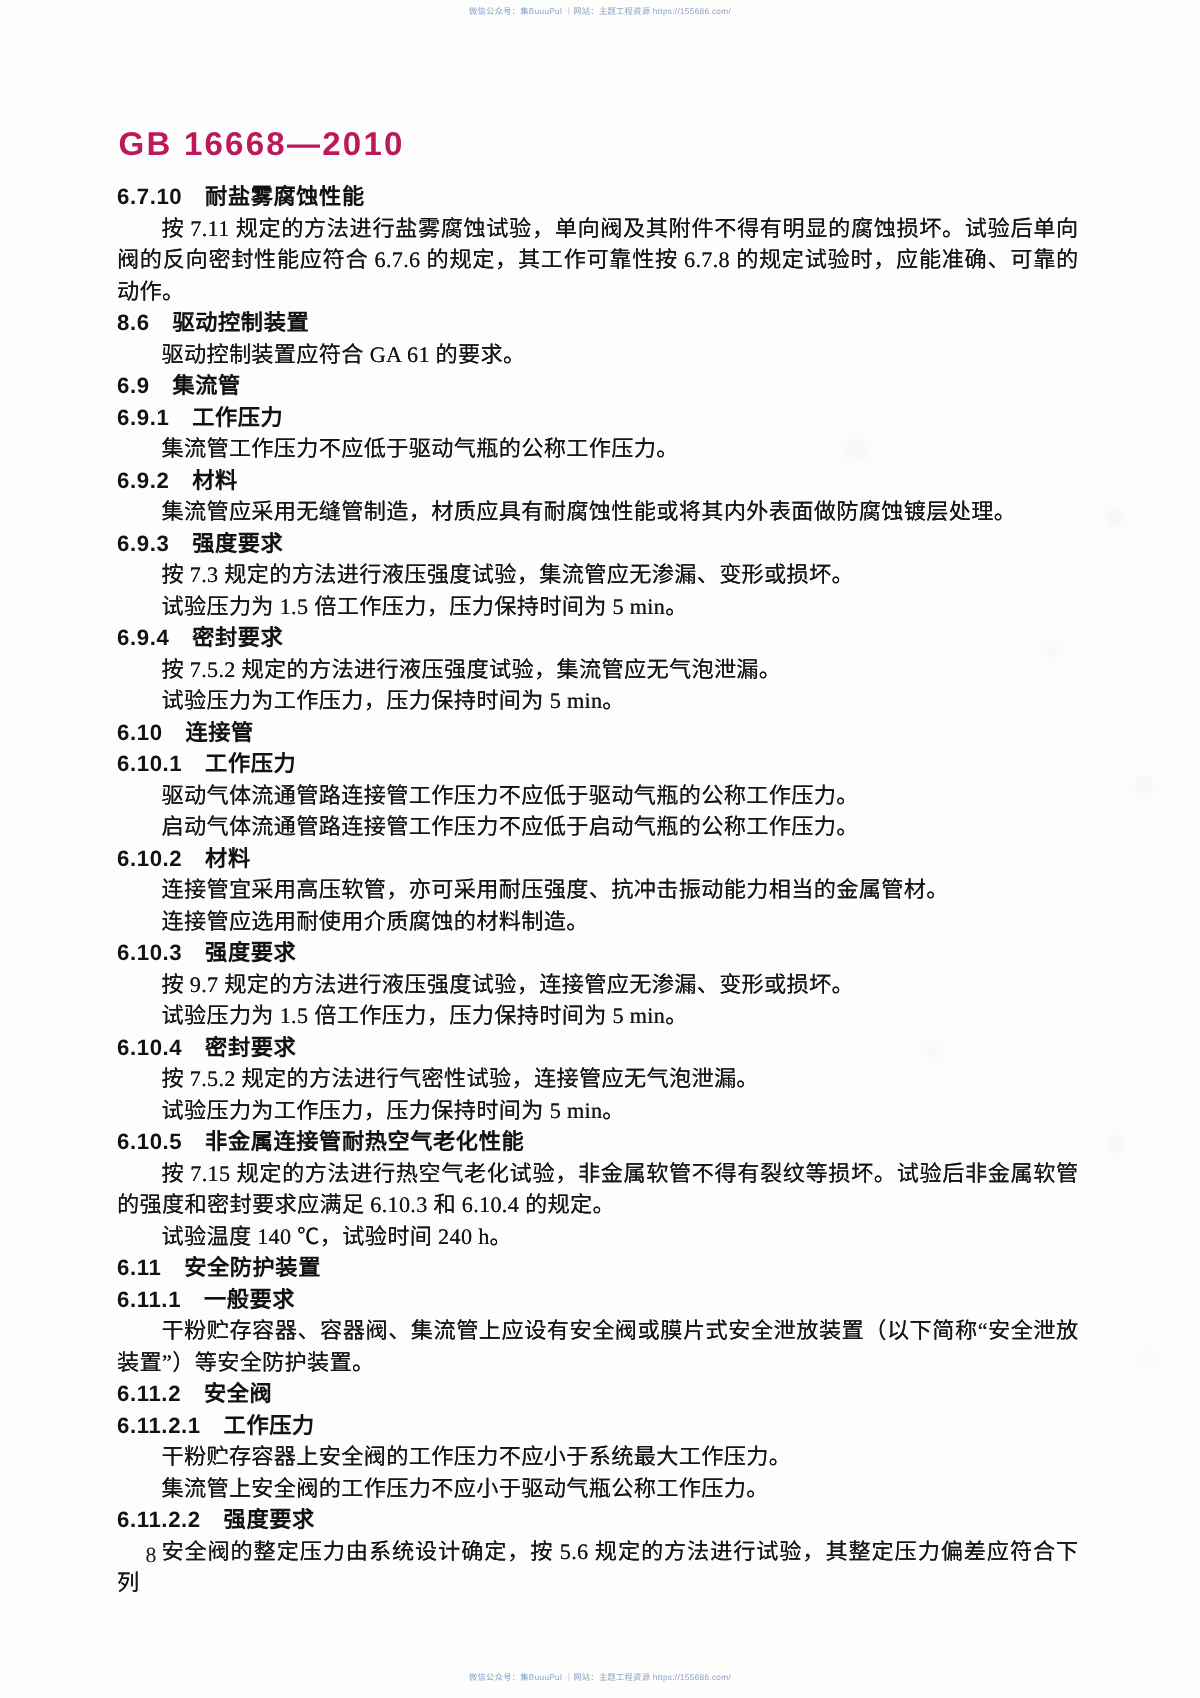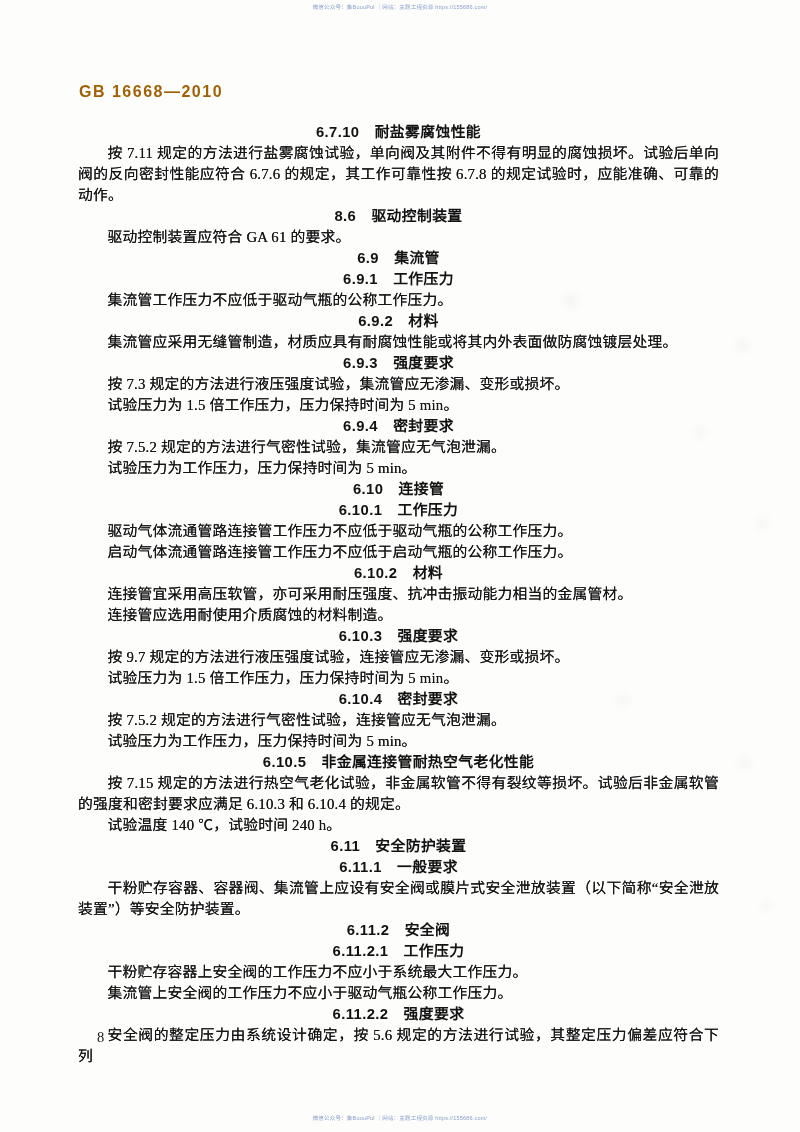--- a/index.html
+++ b/index.html
@@ -44,39 +44,39 @@
     white-space: nowrap;
   }
   .watermark.top { top: 3px; }
   .watermark.bottom { top: 1114px; }
   .doc-header {
     position: absolute;
     left: 79px;
     top: 83px;
     font-family: "Liberation Sans", sans-serif;
     font-weight: bold;
-    font-size: 16px;
+    font-size: 22px;
     letter-spacing: 1.5px;
-    color: #a16207;
+    color: #be185d;
   }
   .doc-body {
     position: absolute;
     left: 78px;
     top: 122px;
     width: 641px;
     font-size: 14.8px;
     line-height: 21px;
     letter-spacing: 0.2px;
     text-align: justify;
   }
   .block { margin: 0; }
   .block.heading {
     font-family: "Liberation Sans", sans-serif;
     font-weight: bold;
-    text-align: center;
+    text-align: left;
     letter-spacing: 0.4px;
     color: #121212;
   }
   .block.para {
     text-indent: 2em;
     text-shadow: 0 0 0.2px #222;
     font-family: Liberation Serif, serif;
   }
   .page-number {
     position: absolute;
@@ -104,21 +104,21 @@
       <div class="block para">驱动控制装置应符合 GA 61 的要求。</div>
       <div class="block heading">6.9　集流管</div>
       <div class="block heading">6.9.1　工作压力</div>
       <div class="block para">集流管工作压力不应低于驱动气瓶的公称工作压力。</div>
       <div class="block heading">6.9.2　材料</div>
       <div class="block para">集流管应采用无缝管制造，材质应具有耐腐蚀性能或将其内外表面做防腐蚀镀层处理。</div>
       <div class="block heading">6.9.3　强度要求</div>
       <div class="block para">按 7.3 规定的方法进行液压强度试验，集流管应无渗漏、变形或损坏。</div>
       <div class="block para">试验压力为 1.5 倍工作压力，压力保持时间为 5 min。</div>
       <div class="block heading">6.9.4　密封要求</div>
-      <div class="block para">按 7.5.2 规定的方法进行气密性试验，集流管应无气泡泄漏。</div>
+      <div class="block para">按 7.5.2 规定的方法进行液压强度试验，集流管应无气泡泄漏。</div>
       <div class="block para">试验压力为工作压力，压力保持时间为 5 min。</div>
       <div class="block heading">6.10　连接管</div>
       <div class="block heading">6.10.1　工作压力</div>
       <div class="block para">驱动气体流通管路连接管工作压力不应低于驱动气瓶的公称工作压力。</div>
       <div class="block para">启动气体流通管路连接管工作压力不应低于启动气瓶的公称工作压力。</div>
       <div class="block heading">6.10.2　材料</div>
       <div class="block para">连接管宜采用高压软管，亦可采用耐压强度、抗冲击振动能力相当的金属管材。</div>
       <div class="block para">连接管应选用耐使用介质腐蚀的材料制造。</div>
       <div class="block heading">6.10.3　强度要求</div>
       <div class="block para">按 9.7 规定的方法进行液压强度试验，连接管应无渗漏、变形或损坏。</div>

